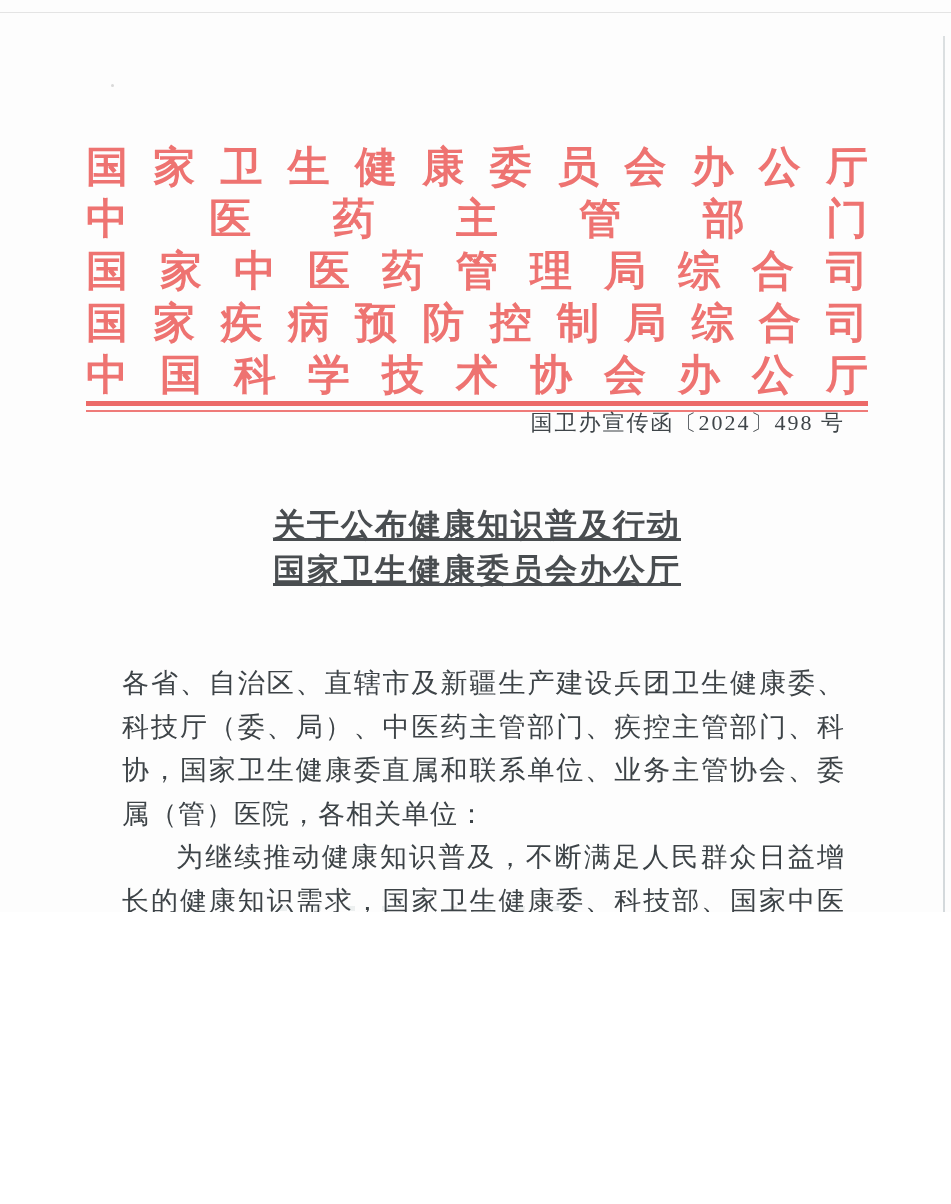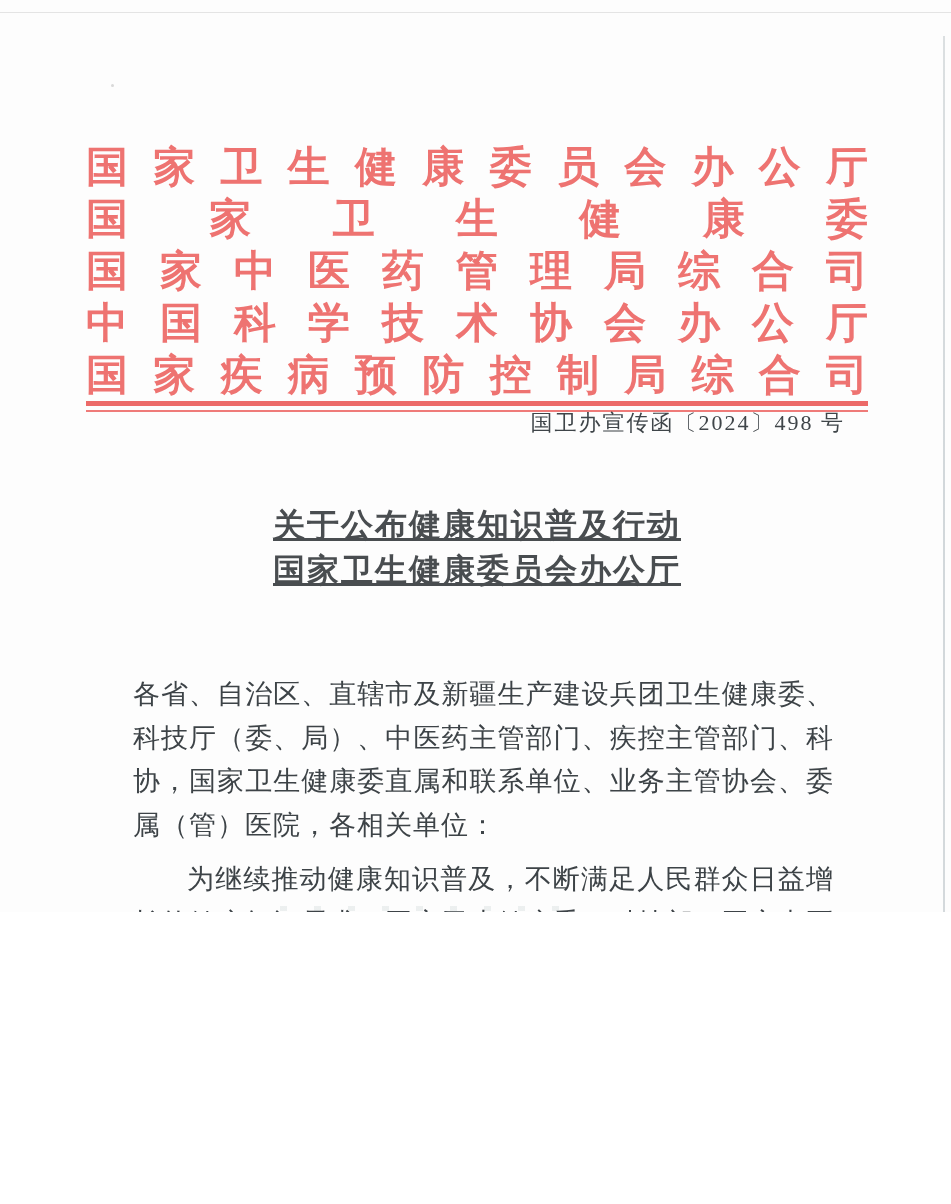--- a/index.html
+++ b/index.html
@@ -108,39 +108,39 @@
   .notice-body {
     position: absolute;
     top: 662px; left: 122px;
     width: 723px;
     color: #3d4347;
     font-size: 27px;
     line-height: 43.5px;
     text-align: justify;
     letter-spacing: 1px;
   }
-  .notice-body p { margin: 11px; }
+  .notice-body p { margin: 0; }
   .notice-body p.indent { text-indent: 2em; }
 </style>
 </head>
 <body>
 
 <div class="page">
 
   <div class="scan-top-edge"></div>
   <div class="scan-right-edge"></div>
   <div class="scan-speck"></div>
   <div class="scan-bottom-specks"></div>
 
   <header class="agency-header">
     <div class="agency-line">国家卫生健康委员会办公厅</div>
-    <div class="agency-line">国家卫生健康委</div>
+    <div class="agency-line">中医药主管部门</div>
     <div class="agency-line">国家中医药管理局综合司</div>
+    <div class="agency-line">国家疾病预防控制局综合司</div>
     <div class="agency-line">中国科学技术协会办公厅</div>
-    <div class="agency-line">国家疾病预防控制局综合司</div>
   </header>
 
   <div class="double-rule rule-top">
     <div class="rule-thick"></div>
     <div class="rule-gap"></div>
     <div class="rule-thin"></div>
   </div>
 
   <div class="doc-number">国卫办宣传函〔2024〕498 号</div>
 

